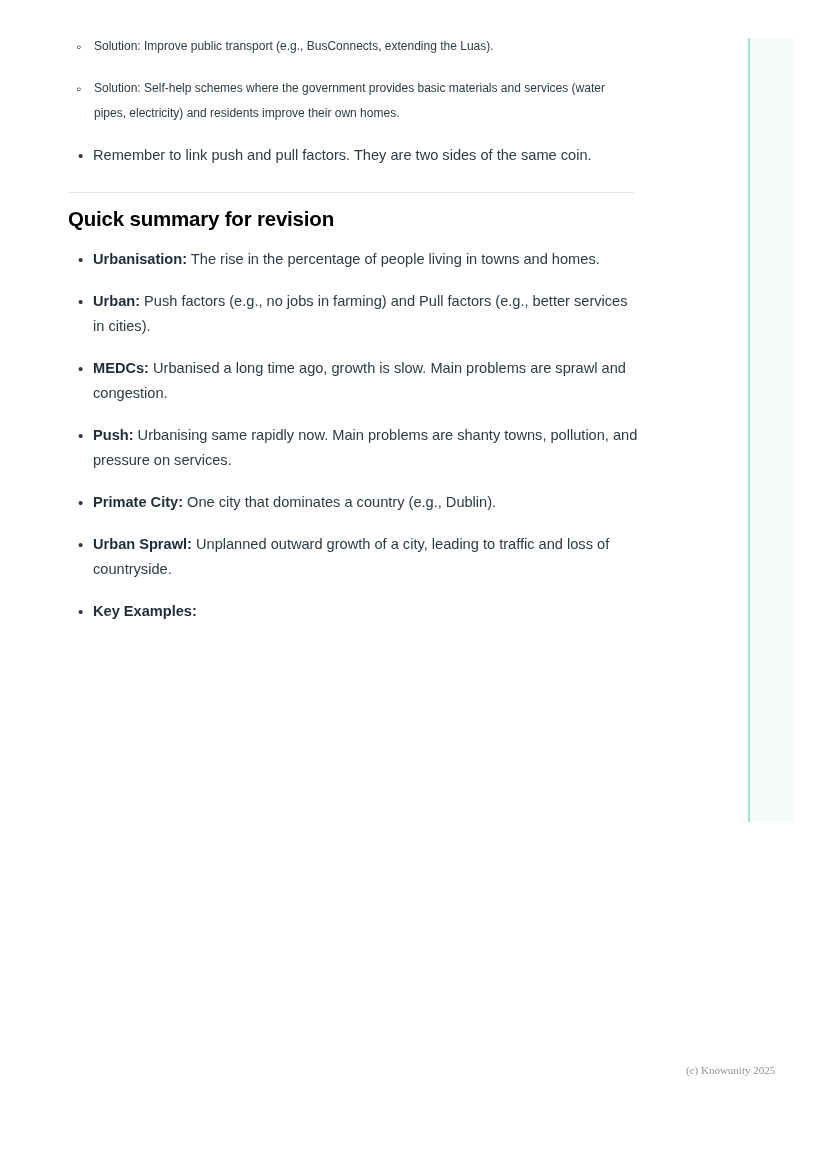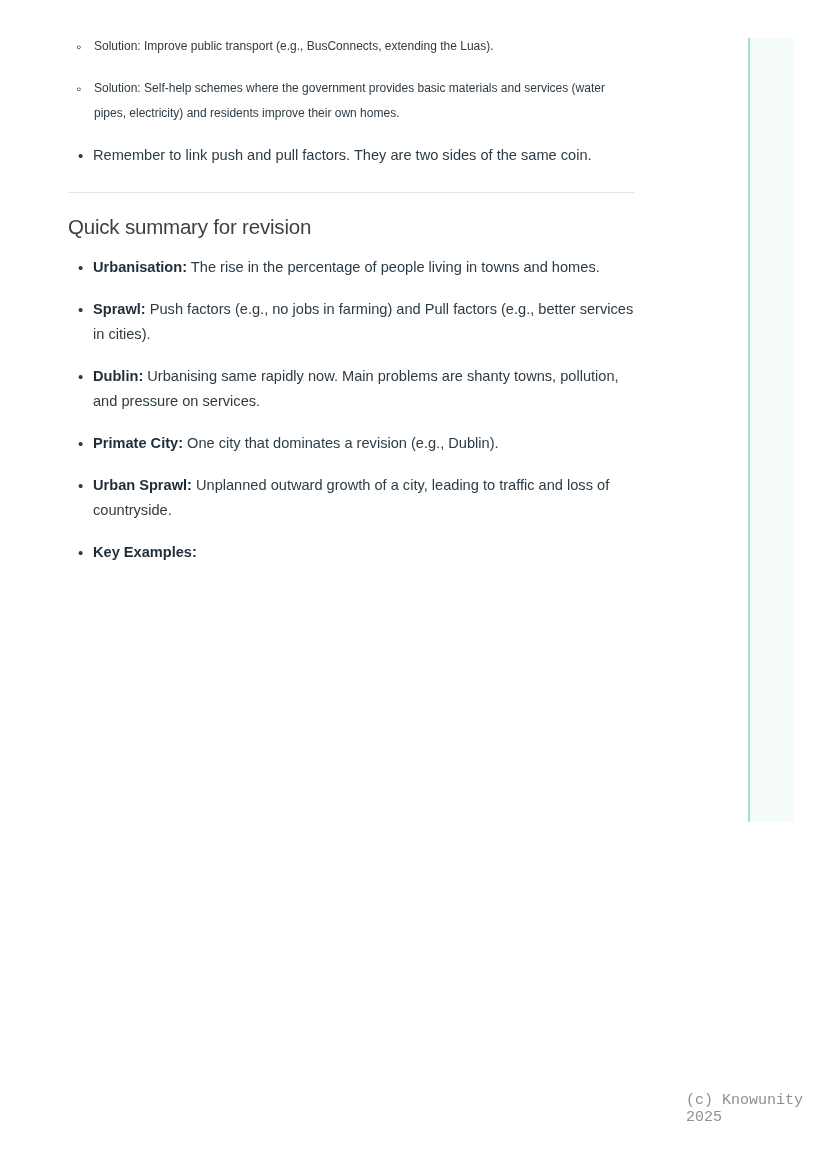--- a/index.html
+++ b/index.html
@@ -97,44 +97,44 @@
 
   .divider {
     margin: 24px 0 0 0;
     border: none;
     border-top: 1px solid #e3e6e8;
     width: 566px;
   }
 
   h2.section-title {
     font-size: 20.5px;
-    font-weight: normal;
-    color: #404040;
-    margin: 22px 0 16px 0;
+    font-weight: bold;
+    color: #000000;
+    margin: 14px 0 16px 0;
     letter-spacing: -0.2px;
   }
 
   .b {
     font-weight: bold;
     color: #1f2d3a;
   }
   .i {
   }
 
   .inner-list {
     margin-top: 6px;
   }
 
   .footer {
     position: absolute;
     left: 686px;
-    top: 1092px;
-    font-size: 15px;
+    top: 1064px;
+    font-size: 11px;
     color: #8a9299;
-    font-family: Liberation Mono, monospace;
+    font-family: Liberation Serif, serif;
   }
 </style>
 </head>
 <body>
 
 <div class="page">
 
   <div class="side-panel"></div>
 
   <div class="content">
@@ -150,27 +150,30 @@
 
     <hr class="divider">
 
     <h2 class="section-title">Quick summary for revision</h2>
 
     <ul class="lvl1">
       <li class="bulleted">
         <span class="b">Urbanisation:</span><span> The rise in the percentage of people living in towns and homes.</span>
       </li>
       <li class="bulleted">
-        <span class="b">Sprawl:</span><span> Push factors (e.g., no jobs in farming) and Pull factors (e.g., better services in cities).</span>
+        <span class="b">Urban:</span><span> Push factors (e.g., no jobs in farming) and Pull factors (e.g., better services in cities).</span>
       </li>
       <li class="bulleted">
-        <span class="b">Dublin:</span><span> Urbanising same rapidly </span><span class="i">now</span><span>. Main problems are shanty towns, pollution, and pressure on services.</span>
+        <span class="b">MEDCs:</span><span> Urbanised a long time ago, growth is slow. Main problems are sprawl and congestion.</span>
       </li>
       <li class="bulleted">
-        <span class="b">Primate City:</span><span> One city that dominates a revision (e.g., Dublin).</span>
+        <span class="b">Push:</span><span> Urbanising same rapidly </span><span class="i">now</span><span>. Main problems are shanty towns, pollution, and pressure on services.</span>
+      </li>
+      <li class="bulleted">
+        <span class="b">Primate City:</span><span> One city that dominates a country (e.g., Dublin).</span>
       </li>
       <li class="bulleted">
         <span class="b">Urban Sprawl:</span><span> Unplanned outward growth of a city, leading to traffic and loss of countryside.</span>
       </li>
       <li class="bulleted" style="margin-bottom:6px;">
         <span class="b">Key Examples:</span><span></span>
       </li>
     </ul>
 
   </div>

